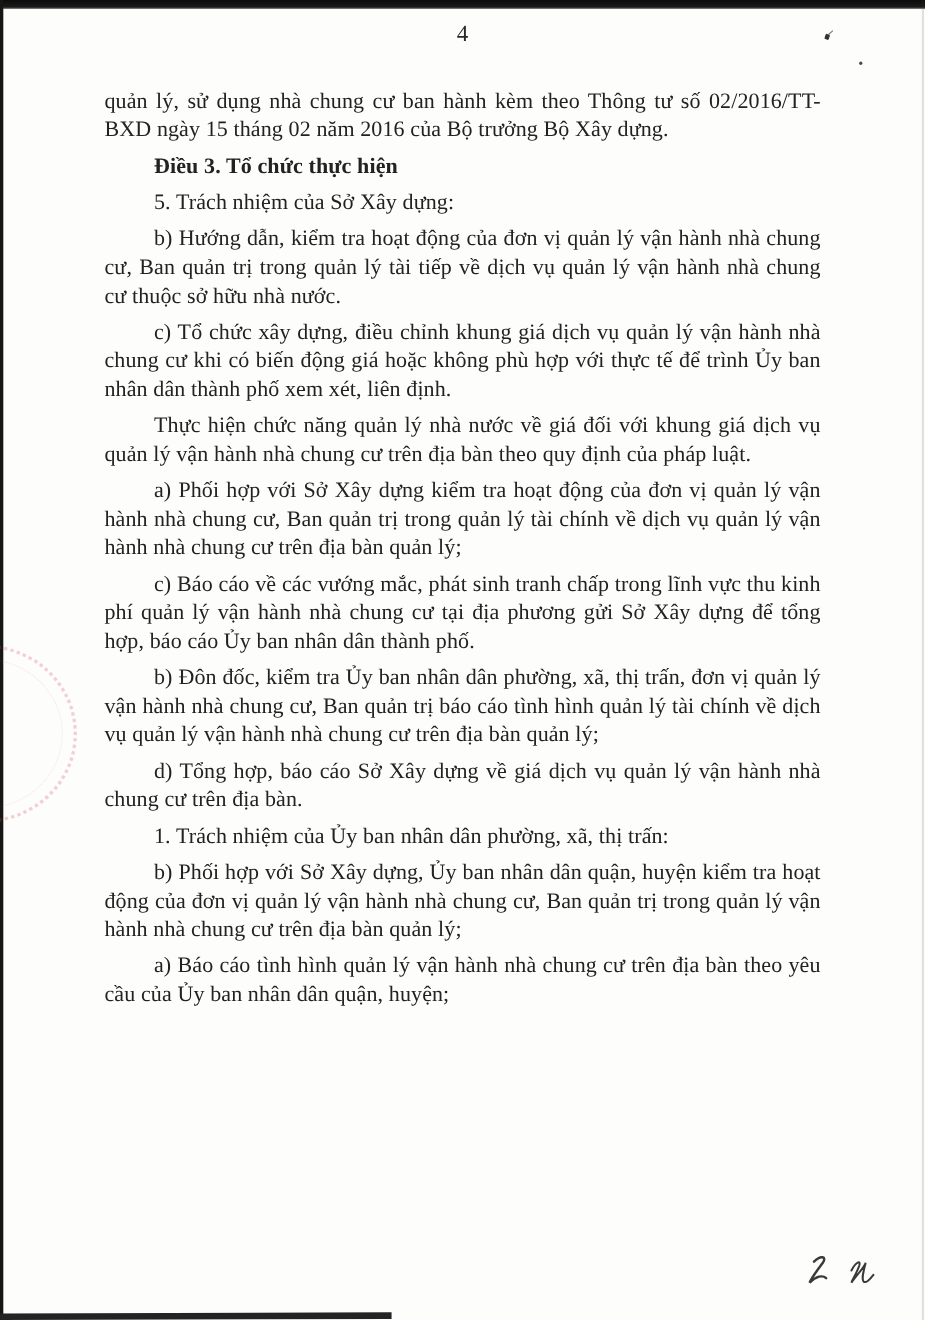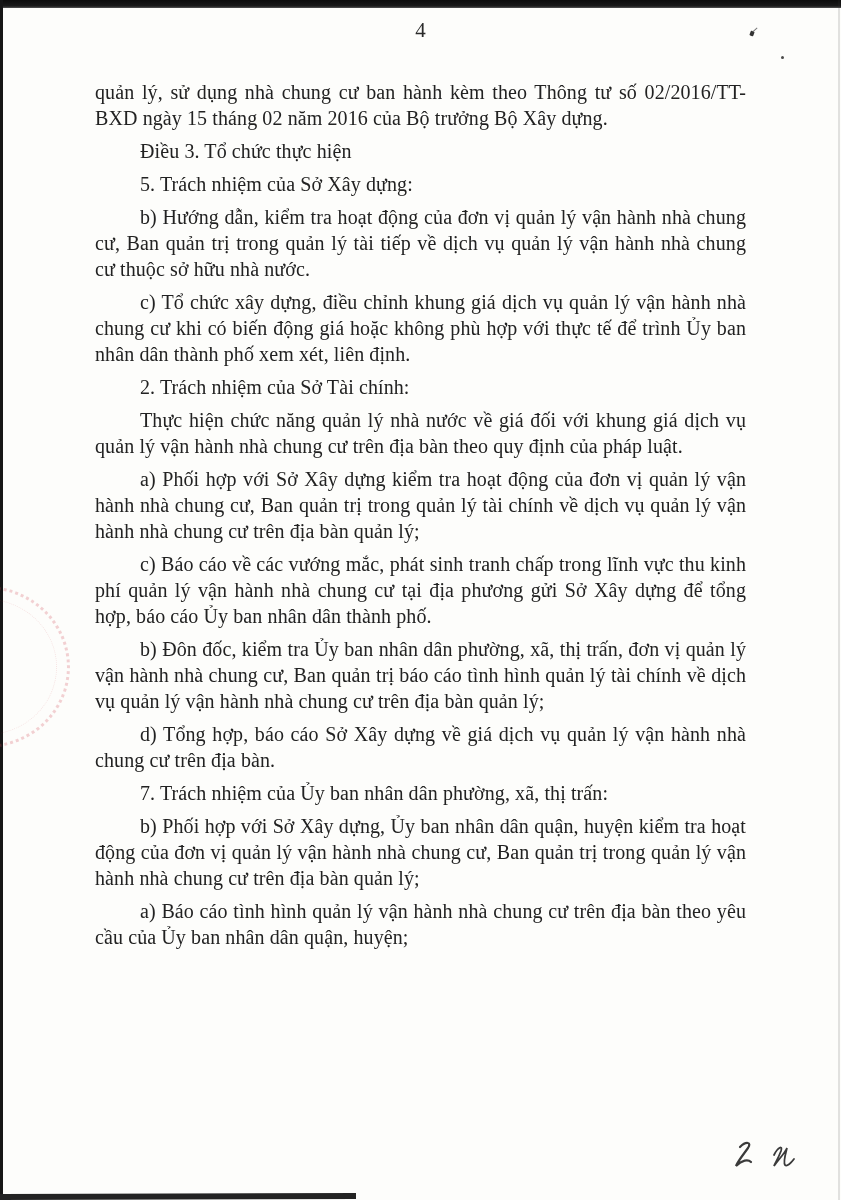--- a/index.html
+++ b/index.html
@@ -56,21 +56,21 @@
     position: absolute; top: 79px; left: 95px; width: 651px;
   }
   .para {
     margin: 0 0 7px 0;
     font-size: 20px;
     line-height: 26px;
     text-align: justify;
     letter-spacing: 0.1px;
   }
   .para.continuation { text-indent: 0; }
-  .para.heading { font-weight: normal; text-indent: 45px; }
+  .para.heading { font-weight: bold; text-indent: 45px; }
   .para.item { text-indent: 45px; }
   
   .stamp {
     position: absolute;
     left: -98px; top: 586px;
     width: 162px; height: 156px;
     border-radius: 50%;
     border: 3px dotted var(--stamp-color, rgba(208,74,85,0.4));
     opacity: 0.55;
   }
@@ -119,27 +119,26 @@
   <div class="ink-speck-b"></div>
 
   <div class="stamp"></div>
 
   <div class="doc-body">
       <p class="para continuation">quản lý, sử dụng nhà chung cư ban hành kèm theo Thông tư số 02/2016/TT-BXD ngày 15 tháng 02 năm 2016 của Bộ trưởng Bộ Xây dựng.</p>
       <p class="para heading">Điều 3. Tổ chức thực hiện</p>
       <p class="para item">5. Trách nhiệm của Sở Xây dựng:</p>
       <p class="para item">b) Hướng dẫn, kiểm tra hoạt động của đơn vị quản lý vận hành nhà chung cư, Ban quản trị trong quản lý tài tiếp về dịch vụ quản lý vận hành nhà chung cư thuộc sở hữu nhà nước.</p>
       <p class="para item">c) Tổ chức xây dựng, điều chỉnh khung giá dịch vụ quản lý vận hành nhà chung cư khi có biến động giá hoặc không phù hợp với thực tế để trình Ủy ban nhân dân thành phố xem xét, liên định.</p>
-      <p class="para item">2. Trách nhiệm của Sở Tài chính:</p>
       <p class="para item">Thực hiện chức năng quản lý nhà nước về giá đối với khung giá dịch vụ quản lý vận hành nhà chung cư trên địa bàn theo quy định của pháp luật.</p>
       <p class="para item">a) Phối hợp với Sở Xây dựng kiểm tra hoạt động của đơn vị quản lý vận hành nhà chung cư, Ban quản trị trong quản lý tài chính về dịch vụ quản lý vận hành nhà chung cư trên địa bàn quản lý;</p>
       <p class="para item">c) Báo cáo về các vướng mắc, phát sinh tranh chấp trong lĩnh vực thu kinh phí quản lý vận hành nhà chung cư tại địa phương gửi Sở Xây dựng để tổng hợp, báo cáo Ủy ban nhân dân thành phố.</p>
       <p class="para item">b) Đôn đốc, kiểm tra Ủy ban nhân dân phường, xã, thị trấn, đơn vị quản lý vận hành nhà chung cư, Ban quản trị báo cáo tình hình quản lý tài chính về dịch vụ quản lý vận hành nhà chung cư trên địa bàn quản lý;</p>
       <p class="para item">d) Tổng hợp, báo cáo Sở Xây dựng về giá dịch vụ quản lý vận hành nhà chung cư trên địa bàn.</p>
-      <p class="para item">7. Trách nhiệm của Ủy ban nhân dân phường, xã, thị trấn:</p>
+      <p class="para item">1. Trách nhiệm của Ủy ban nhân dân phường, xã, thị trấn:</p>
       <p class="para item">b) Phối hợp với Sở Xây dựng, Ủy ban nhân dân quận, huyện kiểm tra hoạt động của đơn vị quản lý vận hành nhà chung cư, Ban quản trị trong quản lý vận hành nhà chung cư trên địa bàn quản lý;</p>
       <p class="para item">a) Báo cáo tình hình quản lý vận hành nhà chung cư trên địa bàn theo yêu cầu của Ủy ban nhân dân quận, huyện;</p>
     </div>
 
   <svg class="pen-marks" viewBox="0 0 85 48" fill="none" xmlns="http://www.w3.org/2000/svg">
     <path d="M18 14 C 24 8, 30 9, 26 15 C 21 22, 16 28, 14 33 C 20 27, 26 26, 29 29" stroke="#3a3a3a" stroke-width="2.2" stroke-linecap="round"></path>
     <path d="M52 22 C 56 14, 61 12, 59 18 C 56 26, 53 30, 52 33 C 57 26, 63 20, 65 15 C 63 23, 61 29, 63 32 C 65 34, 69 30, 72 26" stroke="#3a3a3a" stroke-width="1.8" stroke-linecap="round"></path>
   </svg>
 
 </div>

